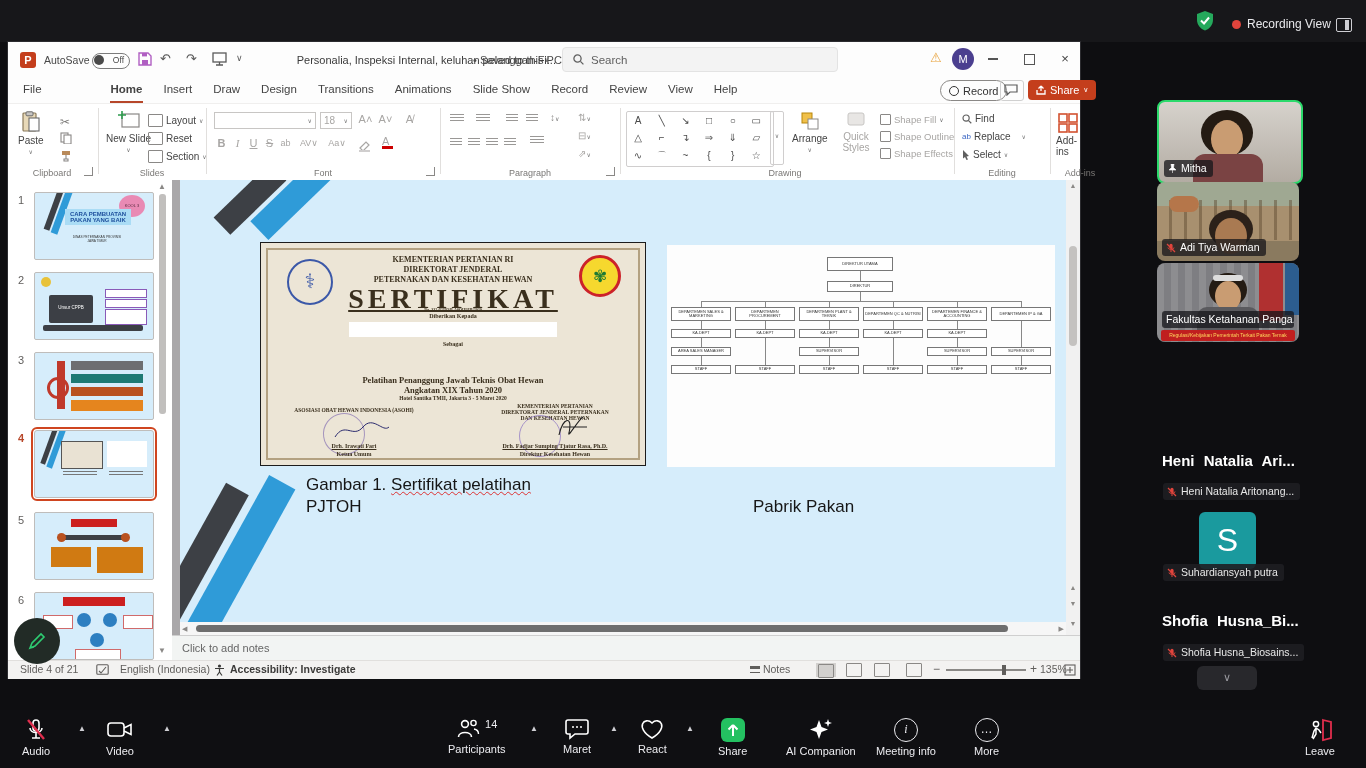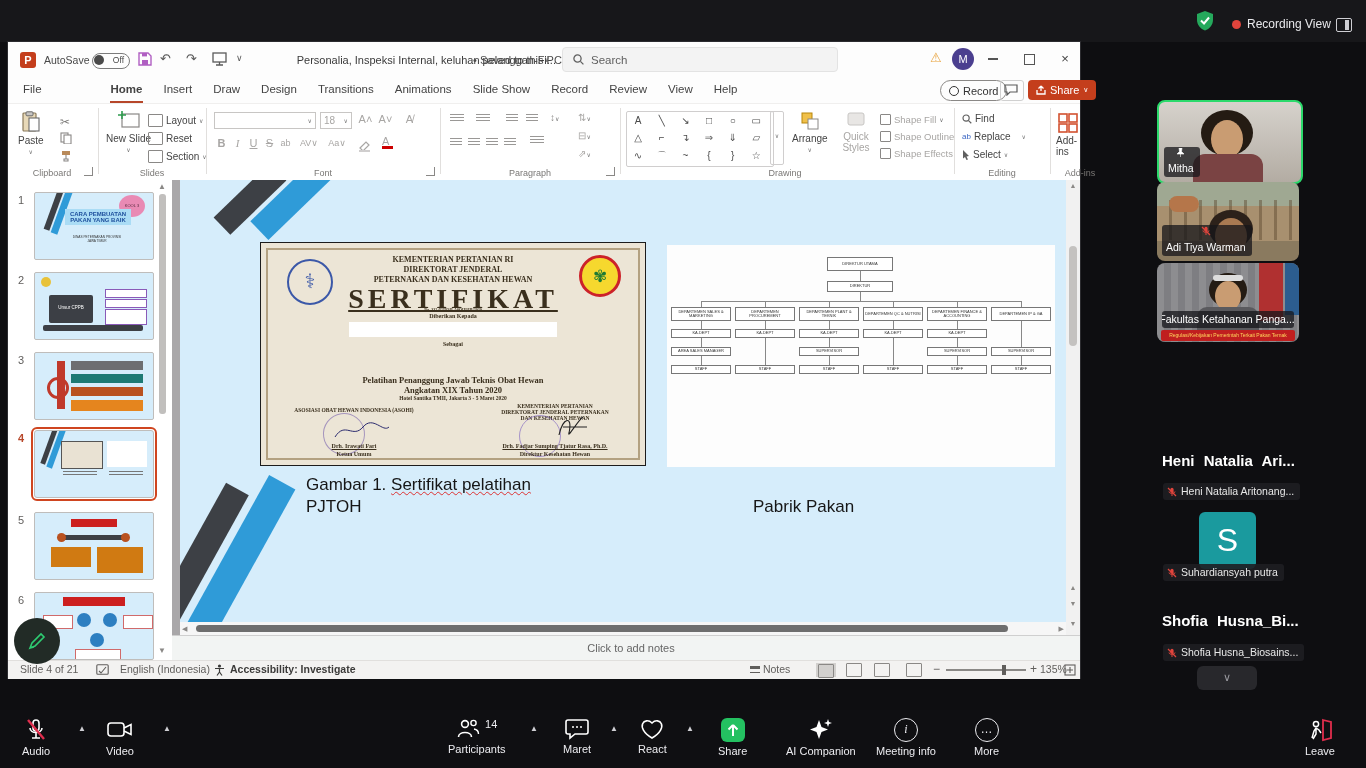--- a/index.html
+++ b/index.html
@@ -53,21 +53,21 @@
   .lines{width:12px;height:9px;background:repeating-linear-gradient(#9a9896 0 1px,transparent 1px 3px);}
   
   .contentrow{position:absolute;left:0;top:138px;width:100%;height:480px;}
   .thumbs{position:absolute;left:0;top:0;width:164px;height:100%;background:#fff;border-right:1px solid #e1dfdd;}
   .tnum{position:absolute;left:10px;font-size:11px;color:#605e5c;}
   .thumb{position:absolute;left:26px;width:118px;height:66px;background:#d6edfb;border:1px solid #bfbdbb;border-radius:2px;overflow:hidden;}
   .thumb.sel{outline:2px solid #cf4520;outline-offset:1px;border-radius:3px;}
   .ms1{position:absolute;background:#3d4045;transform:rotate(20deg);}
   .ms2{position:absolute;background:#2f9bd8;transform:rotate(20deg);}
   .canvas{position:absolute;left:164px;top:0;width:908px;height:455px;background:#a9a7a9;}
-  .notes{position:absolute;left:164px;top:455px;width:908px;height:25px;background:#f2f4f3;border-top:1px solid #cfcfcf;font-size:11px;color:#666;line-height:25px;padding-left:10px;box-sizing:border-box;text-align:center;}
+  .notes{position:absolute;left:164px;top:455px;width:908px;height:25px;background:#f2f4f3;border-top:1px solid #cfcfcf;font-size:11px;color:#666;line-height:25px;padding-left:10px;box-sizing:border-box;}
   
   .slide{position:absolute;left:8px;top:0;width:886px;height:442px;background:#d6edfb;overflow:hidden;}
   .stripe-d{position:absolute;background:#3d4045;}
   .stripe-b{position:absolute;background:#2f9bd8;}
   
   .cert{position:absolute;left:80px;top:62px;width:384px;height:222px;background:#ece5d6;border:1px solid #1c1c1c;font-family:"Liberation Serif",serif;color:#3a2f1d;}
   .certin{position:absolute;inset:5px;border:2px solid #b3a181;}
   .cc{position:absolute;width:100%;text-align:center;font-weight:bold;}
   .sealL{position:absolute;left:26px;top:16px;width:42px;height:42px;border:2.5px solid #3b58a8;border-radius:50%;color:#3b58a8;font-size:20px;text-align:center;line-height:40px;}
   .sealR{position:absolute;right:24px;top:12px;width:42px;height:42px;background:#f6d82e;border:3px solid #cc2229;border-radius:50%;color:#1c7a33;font-size:17px;text-align:center;line-height:38px;box-sizing:border-box;}
@@ -86,21 +86,21 @@
   .hthumb{position:absolute;left:16px;top:3px;width:812px;height:7px;border-radius:4px;background:#6e6e6e;}
   .scrgl{color:#8a8886;font-size:7px;text-align:center;}
   
   .statusbar{position:absolute;left:0;top:618px;width:100%;height:18px;background:#f3f2f1;border-top:1px solid #e1dfdd;font-size:10.5px;color:#605e5c;}
   .sbitem{position:absolute;top:2px;}
   .viewic{display:inline-block;width:14px;height:12px;border:1px solid #8a8886;border-radius:1px;vertical-align:middle;}
   .ztrack{position:absolute;top:8px;width:80px;height:1.6px;background:#8a8886;}
   .zthumb{position:absolute;top:-4px;width:4px;height:10px;background:#605e5c;}
   
   .tile{position:absolute;left:1157px;width:142px;height:79px;border-radius:8px;overflow:hidden;background:#232327;}
-  .nametag{position:absolute;left:5px;bottom:5px;max-width:132px;background:rgba(22,22,26,.75);border-radius:3px;color:#fff;font-size:10.5px;line-height:15px;padding:1px 6px 1px 4px;display:flex;align-items:center;gap:4px;white-space:nowrap;overflow:hidden;box-sizing:border-box;flex-direction:column;}
+  .nametag{position:absolute;left:5px;bottom:5px;max-width:132px;background:rgba(22,22,26,.75);border-radius:3px;color:#fff;font-size:10.5px;line-height:15px;padding:1px 6px 1px 4px;display:flex;align-items:center;gap:4px;white-space:nowrap;overflow:hidden;box-sizing:border-box;}
   .bigname{position:absolute;left:1162px;color:#fff;font-size:15px;font-weight:bold;word-spacing:5px;white-space:nowrap;}
   .smalltag{position:absolute;left:1163px;background:rgba(30,30,34,.9);border-radius:3px;color:#e8e8e8;font-size:10.5px;line-height:15px;padding:1px 6px 1px 4px;display:flex;align-items:center;gap:4px;white-space:nowrap;}
   .face{position:absolute;border-radius:50%;background:#c99c72;}
   .hair{position:absolute;border-radius:50%;background:#241b13;}
   
   .ztoolbar{position:absolute;left:0;top:710px;width:1366px;height:58px;background:#0f0f12;}
   .zitem{position:absolute;top:8px;display:flex;flex-direction:column;align-items:center;gap:3px;color:#ececf0;font-size:11px;}
   .zchev{position:absolute;color:#cfcfd4;font-size:8px;top:14px;}
   .sharesq{width:24px;height:24px;border-radius:6px;background:#24c161;display:flex;align-items:center;justify-content:center;}
   .circ{width:22px;height:22px;border:1.6px solid #ececf0;border-radius:50%;text-align:center;line-height:20px;font-size:12px;}

